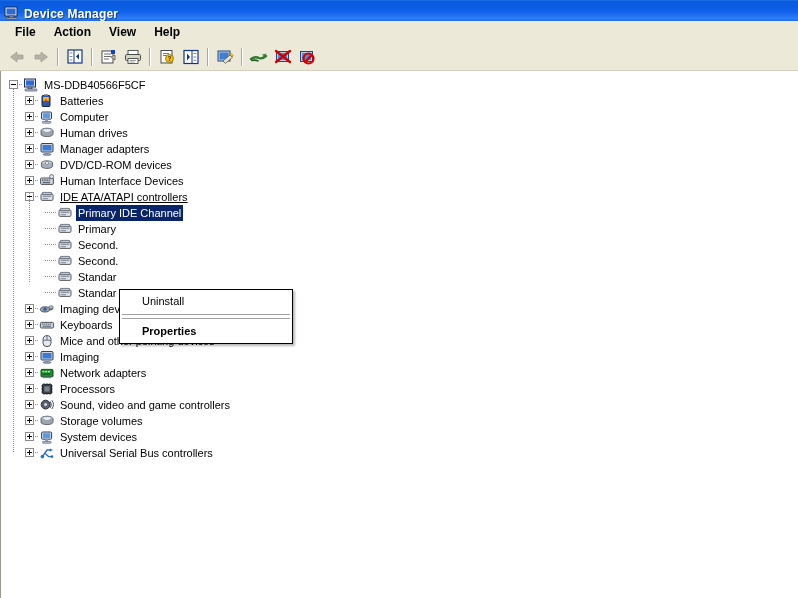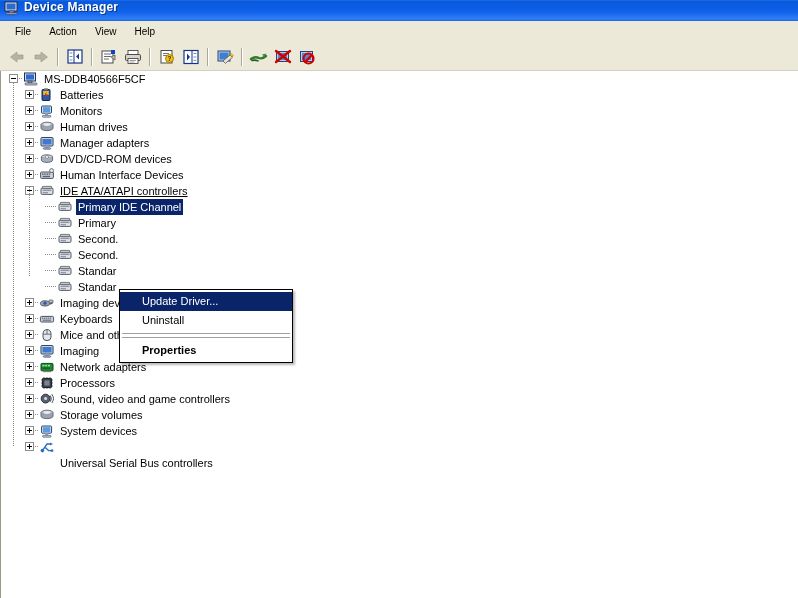--- a/index.html
+++ b/index.html
@@ -27,21 +27,21 @@
 
   
   .titlebar {
     position: absolute;
     left: 0; top: 0;
     width: 798px;
     height: 21px;
     background: linear-gradient(to bottom,
       #1f6fe8 0%, #0a59dd 8%, #0d5fe6 46%, #1565ee 62%, #2f7ef5 88%, #1c6ae9 100%);
     display: flex;
-    align-items: flex-start;
+    align-items: flex-end;
     padding-left: 4px;
     box-sizing: border-box;
   }
   .titlebar .tb-icon {
     width: 16px; height: 16px;
     margin-right: 4px;
     flex: 0 0 auto;
   }
   .titlebar .tb-text {
     color: #ffffff;
@@ -60,23 +60,24 @@
     height: 22px;
     background: #ece9d8;
     display: flex;
     align-items: center;
     padding-left: 6px;
     box-sizing: border-box;
     border-bottom: 1px solid #ece9d8;
   }
   .menubar .mi {
     padding: 2px 9px;
-    font-size: 10px;
+    font-size: 12px;
     color: #000;
     white-space: nowrap;
+    font-weight: bold;
   }
 
   
   .toolbar {
     position: absolute;
     left: 0; top: 43px;
     width: 798px;
     height: 28px;
     background: #ece9d8;
     display: flex;
@@ -107,20 +108,21 @@
     width: 798px;
     height: 527px;
     background: #ffffff;
     border-left: 1px solid #9a9a8a;
     box-sizing: border-box;
     overflow: hidden;
   }
   .tree {
     position: relative;
     padding: 12px 0 0 0;
+    margin-top: 6px;
   }
   .row {
     position: relative;
     height: 16px;
     line-height: 16px;
     display: flex;
     align-items: center;
     white-space: nowrap;
   }
   .guide {
@@ -366,21 +368,21 @@
             <i class="h" style="left: 1px; top: 3px;"></i>
             <i class="v" style="left: 3px; top: 1px;"></i>
           </span>
           <span class="dots" style="left: 34px; top: 7px; width: 4px;"></span>
           <span class="ico" style="position: absolute; left: 38px; top: 0px;"><svg width="16" height="16" viewBox="0 0 16 16">
               <rect x="2.5" y="3" width="10" height="7.2" rx="1" fill="#cfe0f2" stroke="#2a4470" stroke-width="1"></rect>
               <rect x="4" y="4.2" width="7" height="4.8" fill="#5e9bdc"></rect>
               <rect x="6" y="10.4" width="3" height="2" fill="#9aa5b5"></rect>
               <rect x="3.4" y="12.4" width="8.4" height="1.8" rx=".7" fill="#c3cbd6" stroke="#2a4470" stroke-width=".6"></rect>
             </svg></span>
-          <span class="lbl" style="position: absolute; left: 57px; top: 0px;">Monitors</span>
+          <span class="lbl" style="position: absolute; left: 57px; top: 0px;">Computer</span>
         </div>
         <div class="row" style="position: absolute; top: 48px; left: 0px;">
           <span class="guide" style="left: 24px; top: 3px;">
             <i class="h" style="left: 1px; top: 3px;"></i>
             <i class="v" style="left: 3px; top: 1px;"></i>
           </span>
           <span class="dots" style="left: 34px; top: 7px; width: 4px;"></span>
           <span class="ico" style="position: absolute; left: 38px; top: 0px;"><svg width="16" height="16" viewBox="0 0 16 16">
               <ellipse cx="8" cy="5.6" rx="6" ry="2.4" fill="#c9ced6" stroke="#5a6270" stroke-width=".9"></ellipse>
               <path d="M2 5.6 v3.6 a6 2.4 0 0 0 12 0 V5.6" fill="#9aa3ae" stroke="#5a6270" stroke-width=".9"></path>
@@ -652,27 +654,26 @@
             <i class="v" style="left: 3px; top: 1px;"></i>
           </span>
           <span class="dots" style="left: 34px; top: 7px; width: 4px;"></span>
           <span class="ico" style="position: absolute; left: 38px; top: 0px;"><svg width="16" height="16" viewBox="0 0 16 16">
               <circle cx="3.4" cy="11.6" r="1.8" fill="#2a6fc0"></circle>
               <path d="M3.4 11.6 L8 5 L11.6 5" fill="none" stroke="#2a6fc0" stroke-width="1.4"></path>
               <path d="M6.2 8.6 L9.6 11.6 L12.4 11.6" fill="none" stroke="#2a6fc0" stroke-width="1.3"></path>
               <path d="M11 3.4 L14 5 L11 6.6 Z" fill="#2a6fc0"></path>
               <rect x="11.8" y="10.4" width="2.4" height="2.4" fill="#2a6fc0"></rect>
             </svg></span>
-          <span class="lbl" style="position: absolute; left: 57px; top: 16px;">Universal Serial Bus controllers</span>
+          <span class="lbl" style="position: absolute; left: 57px; top: 0px;">Universal Serial Bus controllers</span>
         </div>
         <span class="vdots" style="left: 12px; top: 12px; height: 364px;"></span>
         <span class="vdots" style="left: 28px; top: 116px; height: 90px;"></span>
       </div>
 
     <div class="ctxmenu">
-      <div class="ctxitem hl">Update Driver...</div>
       <div class="ctxitem">Uninstall</div>
       <div class="ctxsep"></div>
       <div class="ctxsep"></div>
       <div class="ctxitem bold">Properties</div>
     </div>
   </div>
 </div>
 
 </body></html>

